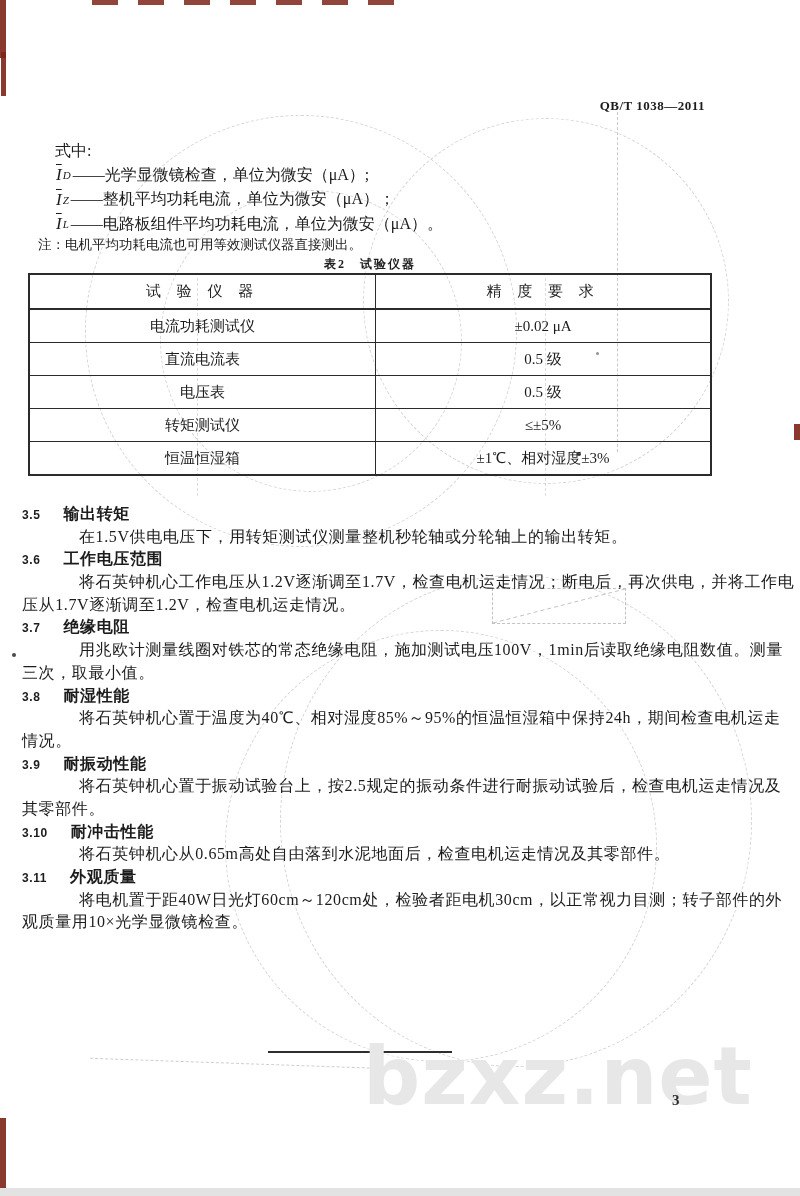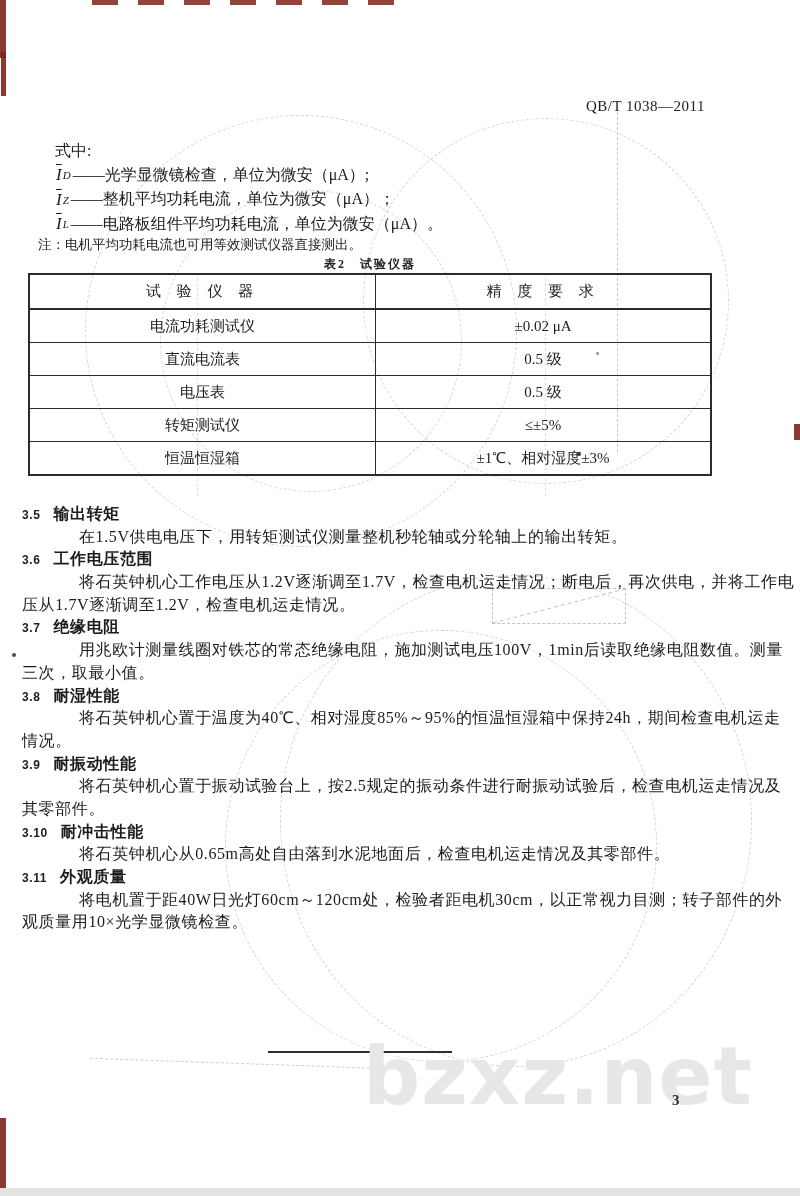--- a/index.html
+++ b/index.html
@@ -14,21 +14,21 @@
   .darkline{position:absolute;border-top:2.5px solid #2e2e2e;}
   .dashrect{position:absolute;border:1px dashed #b8b8b8;opacity:.85;}
   .inkdot{position:absolute;background:#4a4a4a;border-radius:50%;}
 
   
   .redmark{position:absolute;background:#7d2418;opacity:.9;}
   .reddash-h{position:absolute;height:5px;
      background:repeating-linear-gradient(90deg,#7d2418 0 26px,transparent 26px 46px);opacity:.85;}
 
   
-  .doc-code{position:absolute;top:98px;right:95px;font-size:15px;font-weight:normal;
+  .doc-code{position:absolute;top:98px;right:95px;font-size:13px;font-weight:bold;
      letter-spacing:.5px;}
 
   
   .formula{position:absolute;left:55px;top:141px;font-size:16px;}
   .f-intro{height:22px;}
   .f-item{height:24.6px;display:flex;align-items:center;}
   .ivar{font-style:italic;text-decoration:overline;font-size:17px;padding:0 1px;}
   .ivar-sub{font-style:italic;font-size:11px;vertical-align:sub;margin-right:2px;}
   .f-note{position:absolute;left:38px;top:236px;font-size:13.5px;color:#222;}
 
@@ -42,21 +42,21 @@
      height:32px;padding:0;}
   table.instr tr.hd td{height:33px;border-top:none;border-bottom:2px solid #2b2b2b;
      letter-spacing:6px;}
   table.instr td.c1{width:345px;border-right:1.5px solid #2b2b2b;margin-left:32px;}
 
   
   .sections{position:absolute;left:22px;top:503px;width:754px;font-size:16px;
      line-height:22.7px;letter-spacing:.6px;}
   .sec-head{font-weight:bold;height:22.7px;white-space:nowrap;}
   .sec-head .num{font-family:"Liberation Sans",sans-serif;font-size:12px;}
-  .sec-head .ttl{margin-left:13px;}
+  .sec-head .ttl{margin-left:23px;}
   .bline{height:22.7px;white-space:nowrap;}
   .bline.first{text-indent:57px;}
 
   
   .watermark{position:absolute;left:363px;top:1030px;font-family:"DejaVu Sans",sans-serif;
      font-weight:700;font-size:80px;color:#e7e7e7;letter-spacing:1px;}
   .page-num{position:absolute;left:672px;top:1092px;font-size:15px;font-weight:bold;color:#2b2b2b;}
   .bottom-strip{position:absolute;left:0;bottom:0;width:800px;height:8px;background:#e3e3e3;}
 </style>
 </head>

